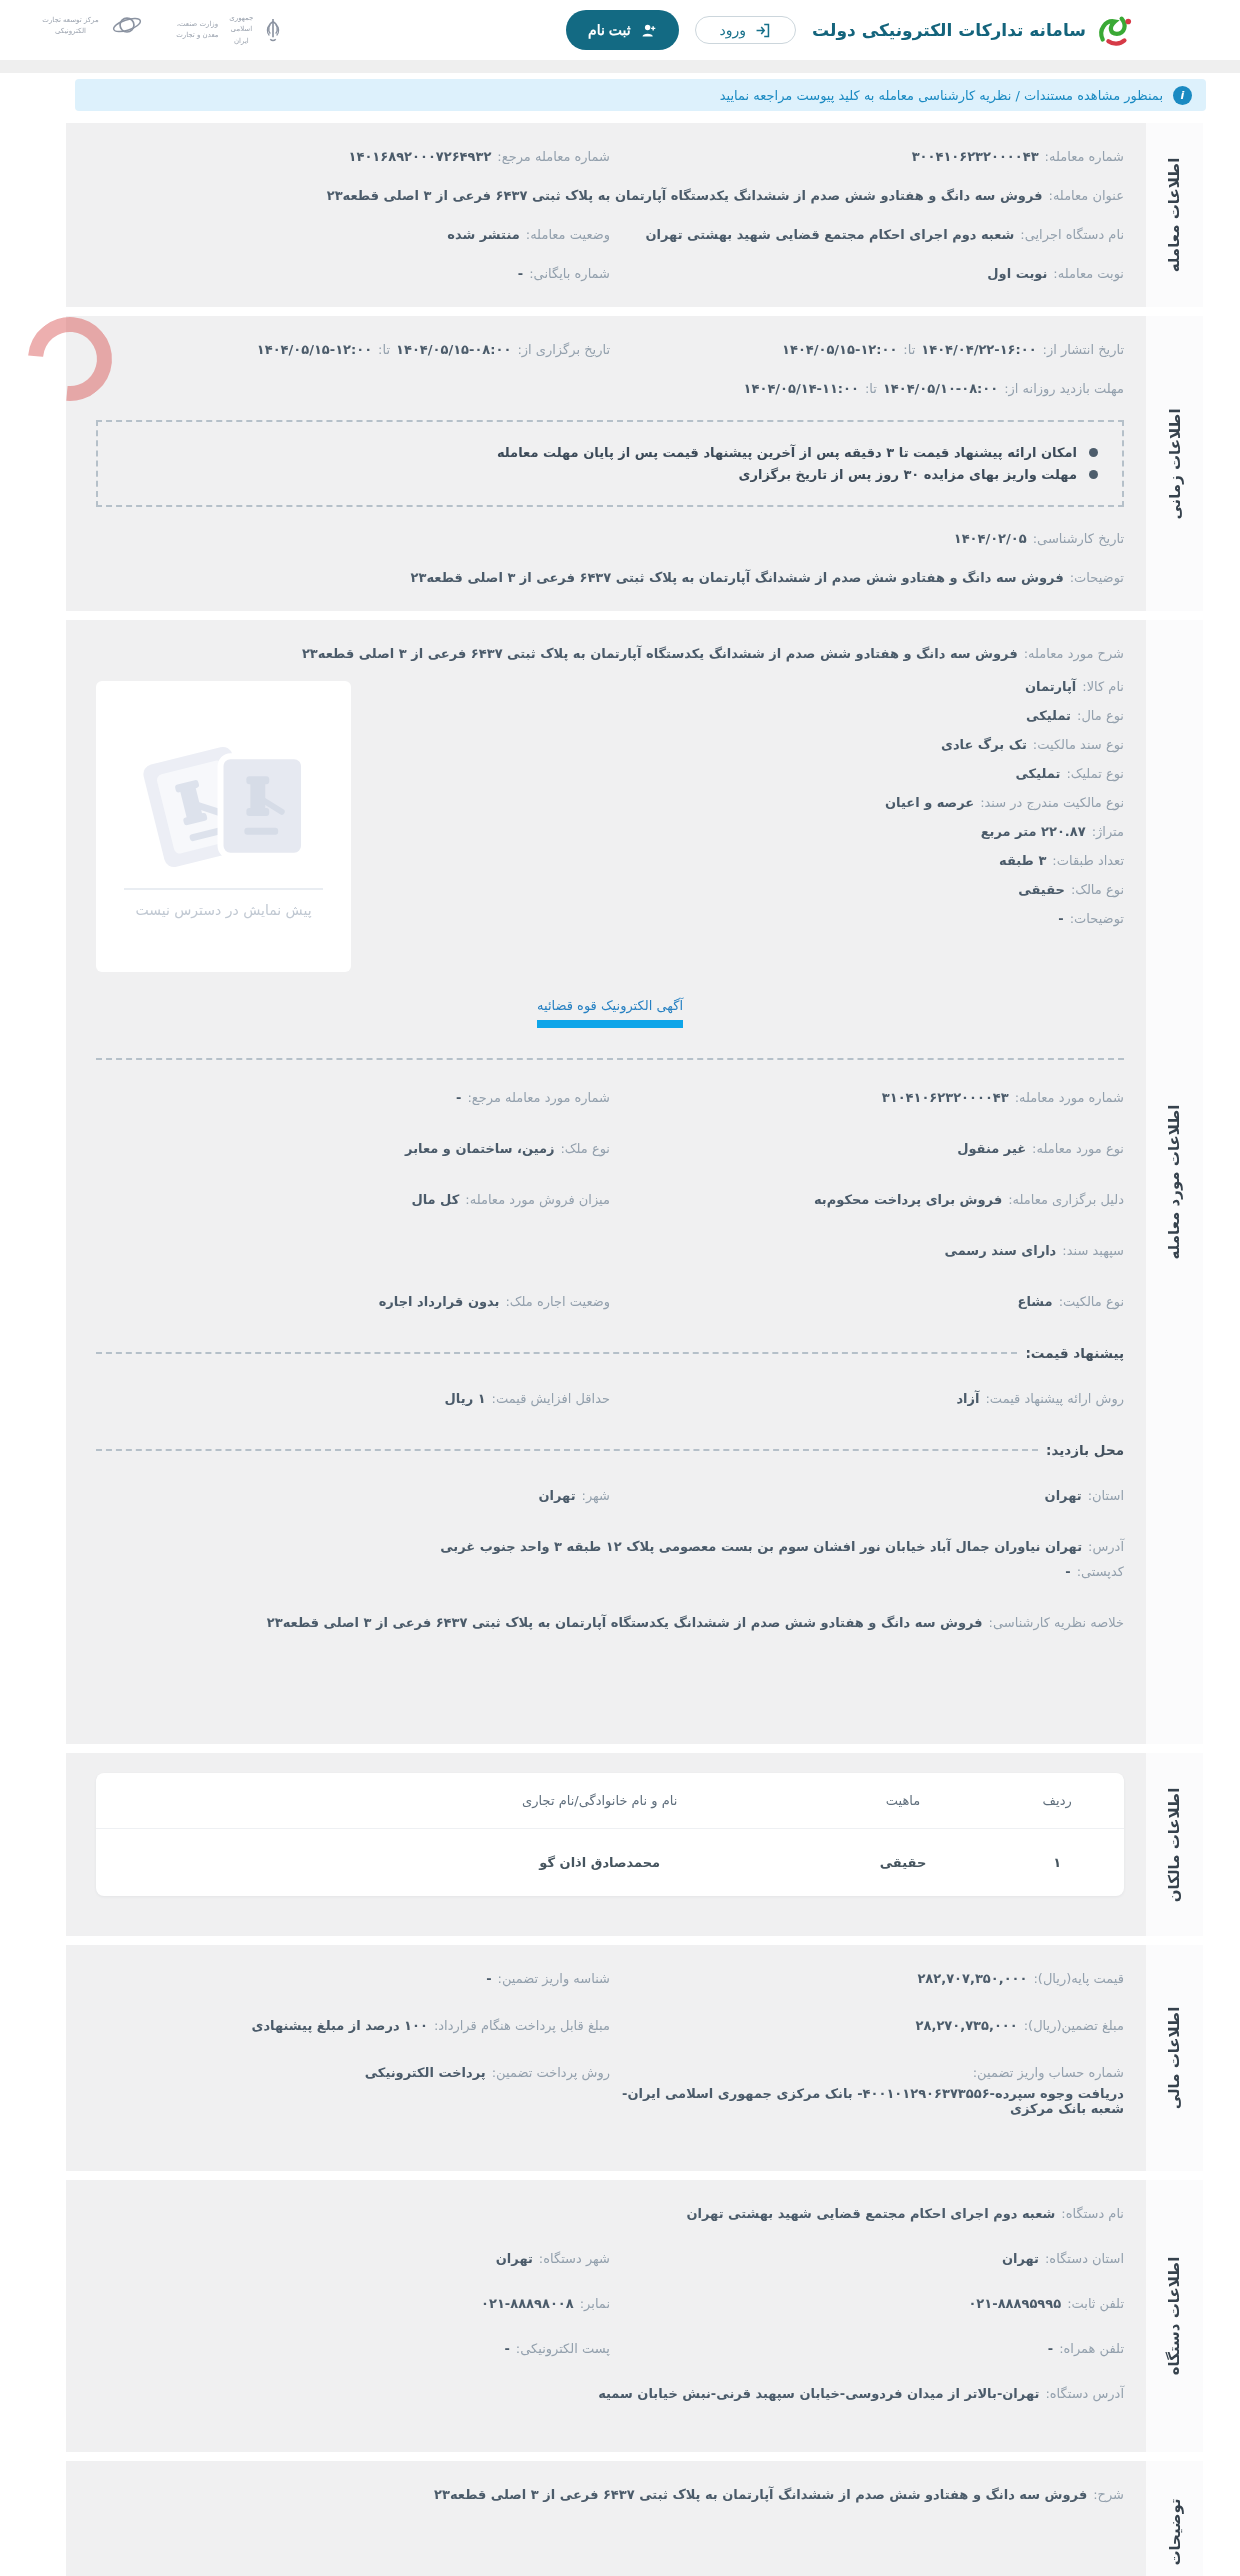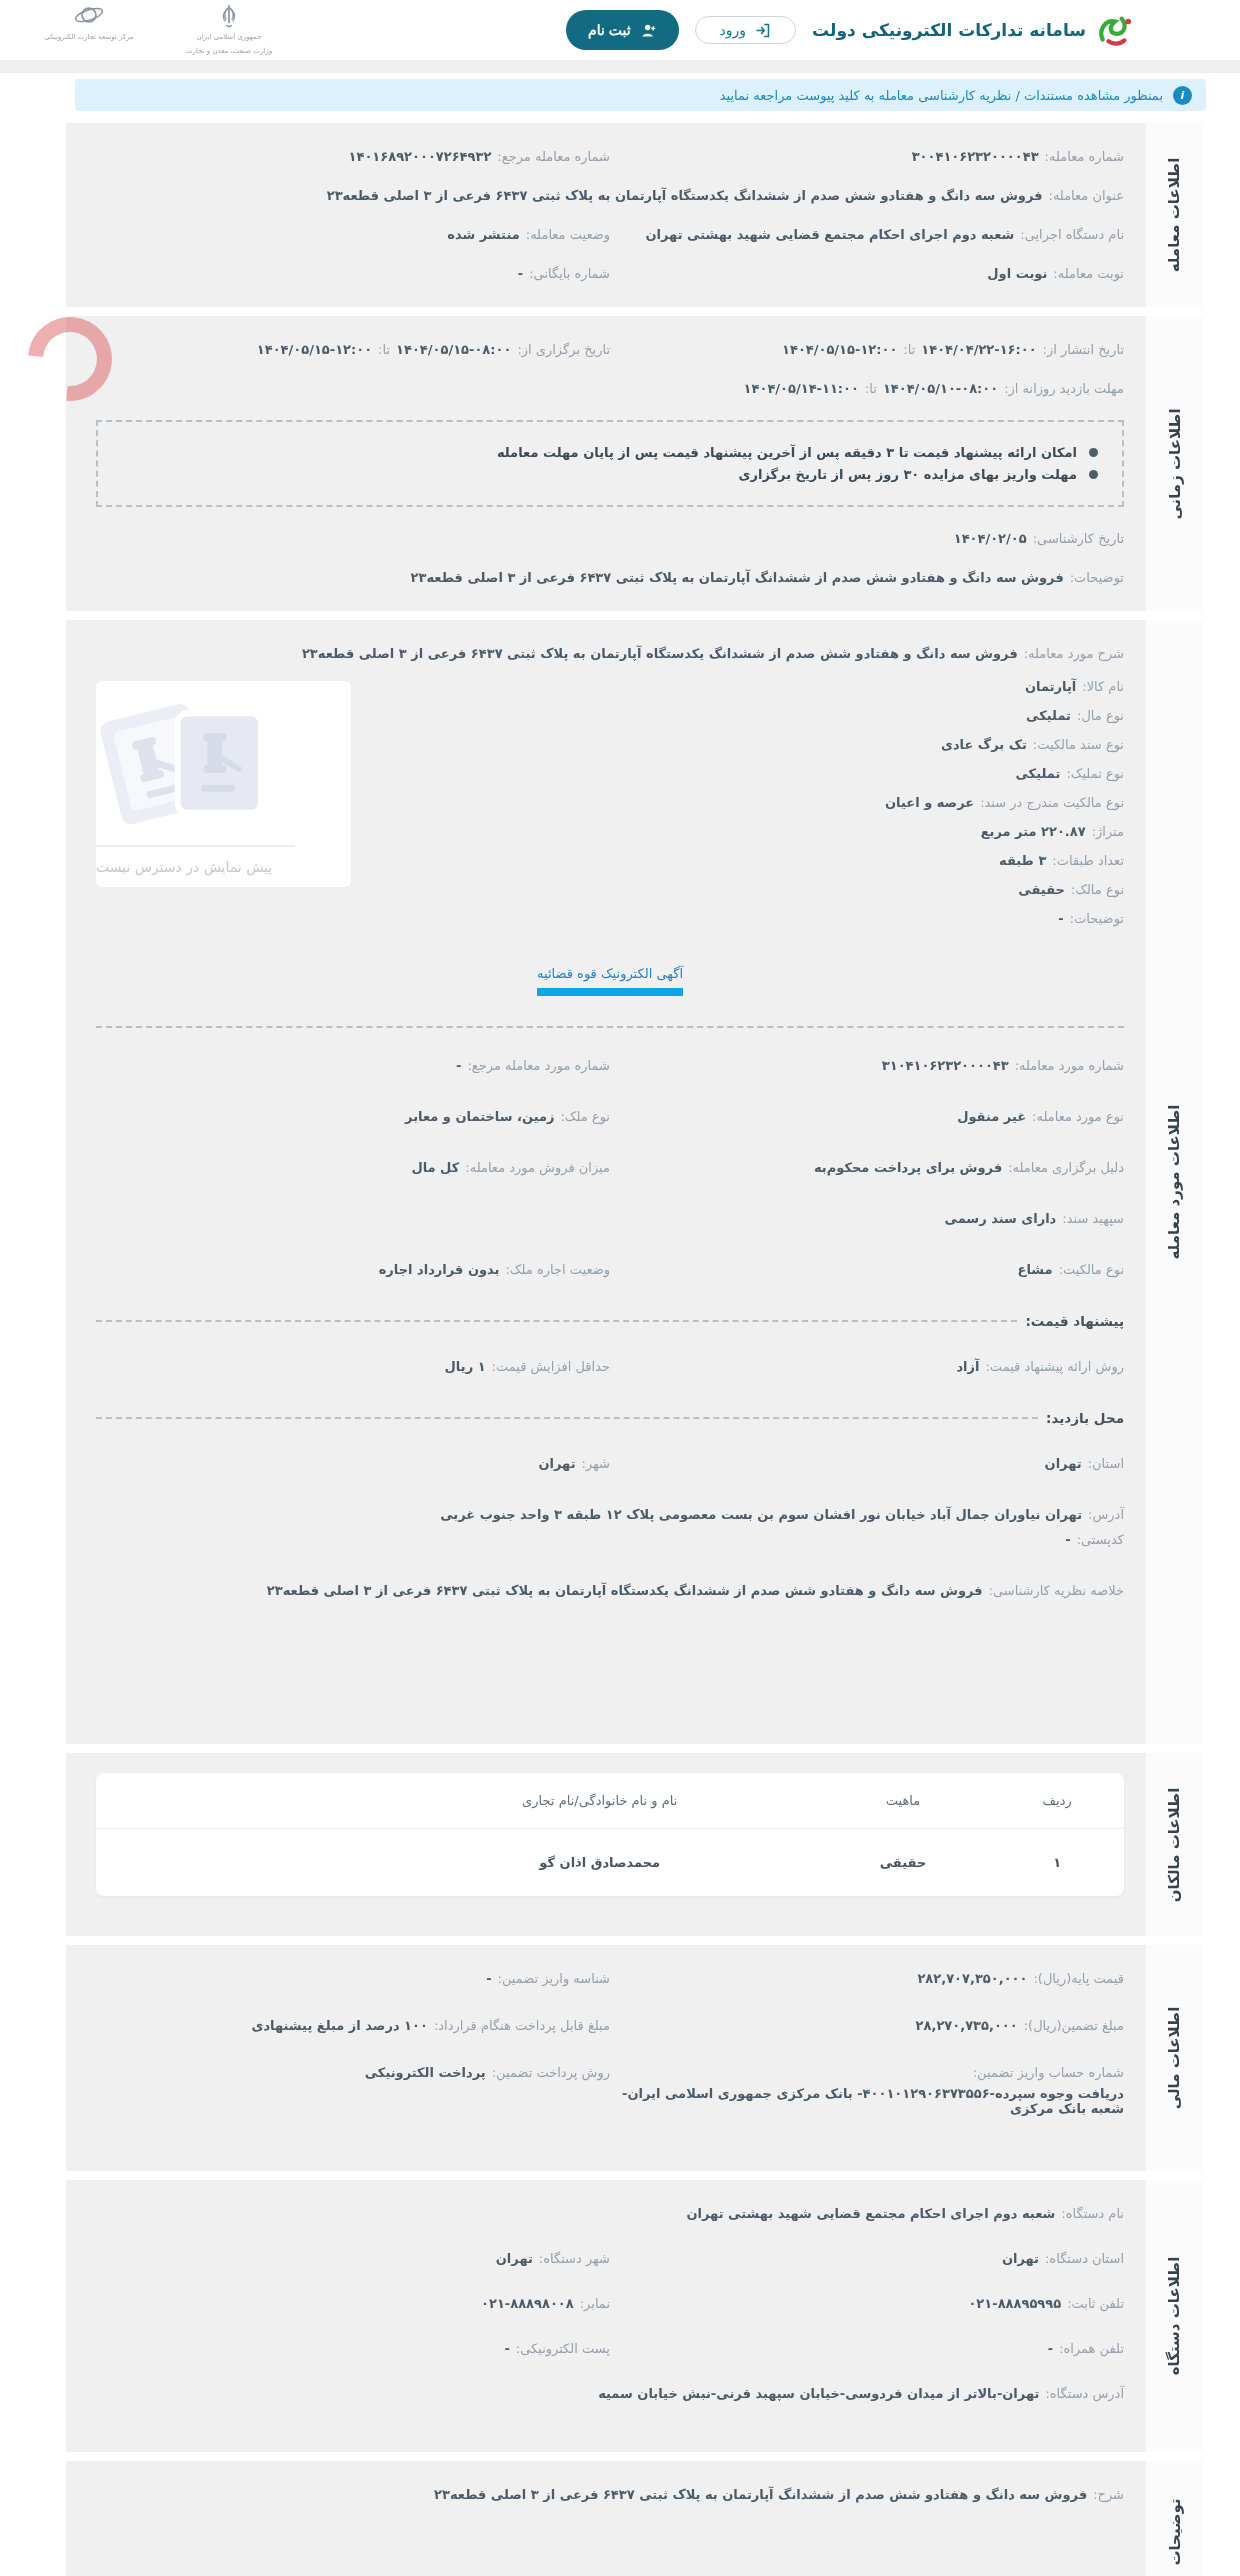--- a/index.html
+++ b/index.html
@@ -9,21 +9,21 @@
   
   .hdr { height: 60px; display: flex; align-items: center; padding: 0 34px; gap: 16px; background:#fff; }
   .brand { display: flex; align-items: center; gap: 10px; margin-right: 72px; flex: none; }
   .brand-title { color: #14647c; font-size: 17px; font-weight: 700; white-space: nowrap; }
   .btn-login { height: 28px; padding: 0 24px; border: 1px solid #ccd6dc; border-radius: 19px; background: #fff;
     color: #16708a; font-size: 14px; display: flex; align-items: center; gap: 8px; cursor: pointer; flex:none; }
   .btn-register { height: 40px; padding: 0 22px; border: none; border-radius: 20px; background: #136a83;
     color: #fff; font-size: 14px; font-weight: 700; display: flex; align-items: center; gap: 9px; cursor: pointer; flex:none; }
   .hdr-spacer { flex: 1; }
   .gov { display: flex; align-items: flex-start; gap: 30px; flex:none; }
-  .gov-item { display: flex; flex-direction: column; align-items: center; gap: 3px; width: 110px; }
+  .gov-item { display: flex; flex-direction: row; align-items: center; gap: 3px; width: 110px; }
   .gov-cap { font-size: 7px; color: #9aa2ae; text-align: center; line-height: 1.6; }
 
   .subbar { height: 13px; background: #efefef; }
 
   
   .notice { margin: 6px 34px 12px 75px; height: 32px; background: #ddf1fc; border-radius: 4px;
     display: flex; align-items: center; gap: 10px; padding: 0 14px; color: #1a8ac2; font-size: 13px; }
   .info-i { width: 19px; height: 19px; border-radius: 50%; background: #1a8ac2; color: #fff; font-size: 11px;
     font-weight: 700; font-style: italic; display: flex; align-items: center; justify-content: center; flex: none; }
 
@@ -45,22 +45,22 @@
 
   
   .rules { border: 2px dashed #b5c0c9; padding: 16px 24px; margin: 4px 0 24px; }
   .rule { display: flex; align-items: center; gap: 12px; margin: 7px 0; color: #3d4b59; font-size: 13px; font-weight: 700; }
   .rule-dot { width: 9px; height: 9px; border-radius: 50%; background: #4d5d6c; flex: none; }
 
   
   .media-row { display: flex; gap: 28px; margin-bottom: 6px; }
   .ilist { flex: 1; min-width: 0; padding-top: 4px; }
   .irow { display: flex; gap: 6px; margin-bottom: 14px; align-items: baseline; }
-  .preview { width: 255px; height: 206px; background: #fff; border-radius: 6px; flex: none;
-    display: flex; flex-direction: column; align-items: flex-end; justify-content: center; gap: 12px; margin-top: 6px; }
+  .preview { width: 255px; height: 291px; background: #fff; border-radius: 6px; flex: none;
+    display: flex; flex-direction: column; align-items: center; justify-content: center; gap: 12px; margin-top: 6px; }
   .pv-line { width: 78%; border-top: 2px solid #e9edf2; position: relative; }
   .pv-text { color: #c0c8d2; font-size: 14px; }
 
   .linkwrap { display: flex; justify-content: center; margin: 26px 0 30px; }
   .jlink { color: #2680c2; font-size: 13px; font-weight: 400; text-decoration: none;
     border-bottom: 8px solid #0ea5e9; padding-bottom: 7px; cursor: pointer; }
 
   .dash { border-top: 2px dashed #b5c0c9; margin-bottom: 30px; }
   .ghead { display: flex; align-items: center; gap: 8px; margin: 30px 0 30px; }
   .ghead .gt { color: #44525f; font-size: 13.5px; font-weight: 700; flex: none; }

